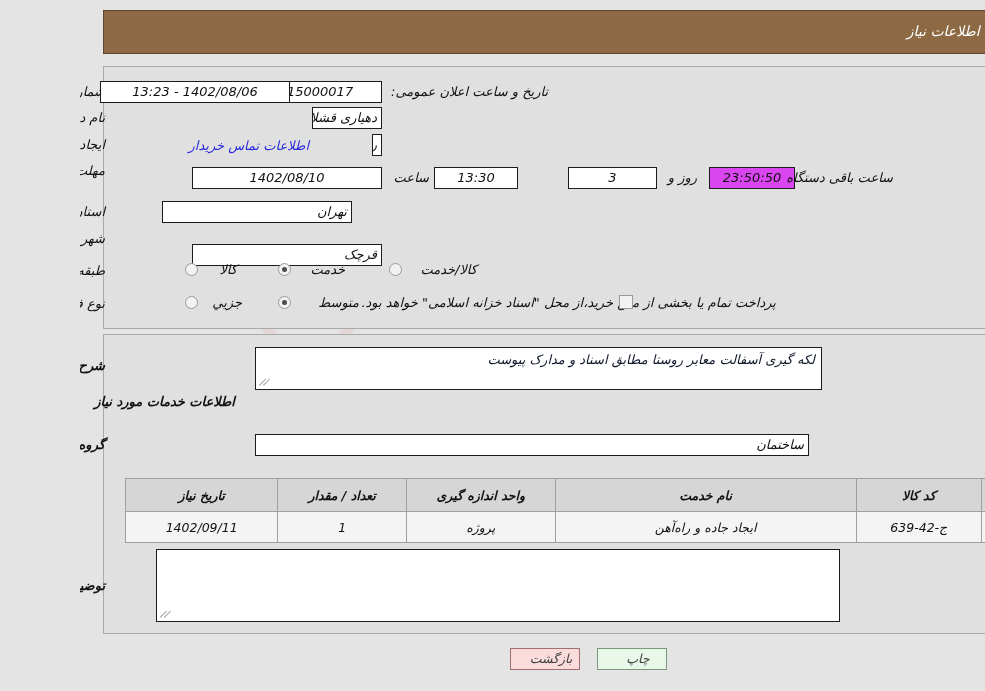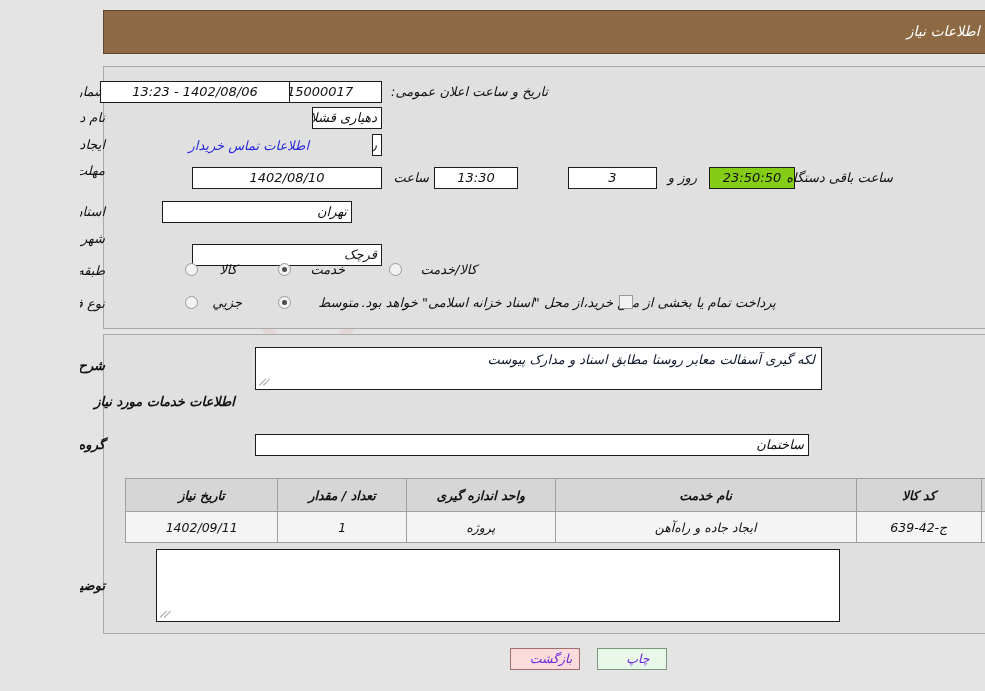--- a/index.html
+++ b/index.html
@@ -95,21 +95,21 @@
     font-family: "DejaVu Sans", "Liberation Sans", sans-serif;
     padding: 0 4px;
     line-height: 20px;
     height: 22px;
     white-space: nowrap;
     overflow: hidden;
     z-index: 5;
   }
   .fld.center { text-align: center; }
   .fld.right  { text-align: right; }
-  .fld.yellow { background: #84cc16; }
+  .fld.yellow { background: #d946ef; }
 
   
   .ta {
     position: absolute;
     background: #ffffff;
     border: 1px solid #1b1b1b;
     box-sizing: border-box;
     font-size: 13px;
     color: #0f172a;
     padding: 4px 6px;
@@ -197,21 +197,21 @@
 
   
   .btn {
     position: absolute;
     height: 22px;
     box-sizing: border-box;
     border: 1px solid #6f6f6f;
     font-size: 12.5px;
     line-height: 20px;
     text-align: center;
-    color: #6d28d9;
+    color: #404040;
     z-index: 6;
     cursor: pointer;
     font-family: "DejaVu Sans", "Liberation Sans", sans-serif;
     padding-left: 12px;
   }
   #btn-print  { left: 517px; top: 648px; width: 70px; background: #e9f7e9; border-color: #7a9a7a; }
   #btn-back   { left: 430px; top: 648px; width: 70px; background: #fbdcdc; border-color: #a07070; }
 </style>
 </head>
 <body>

